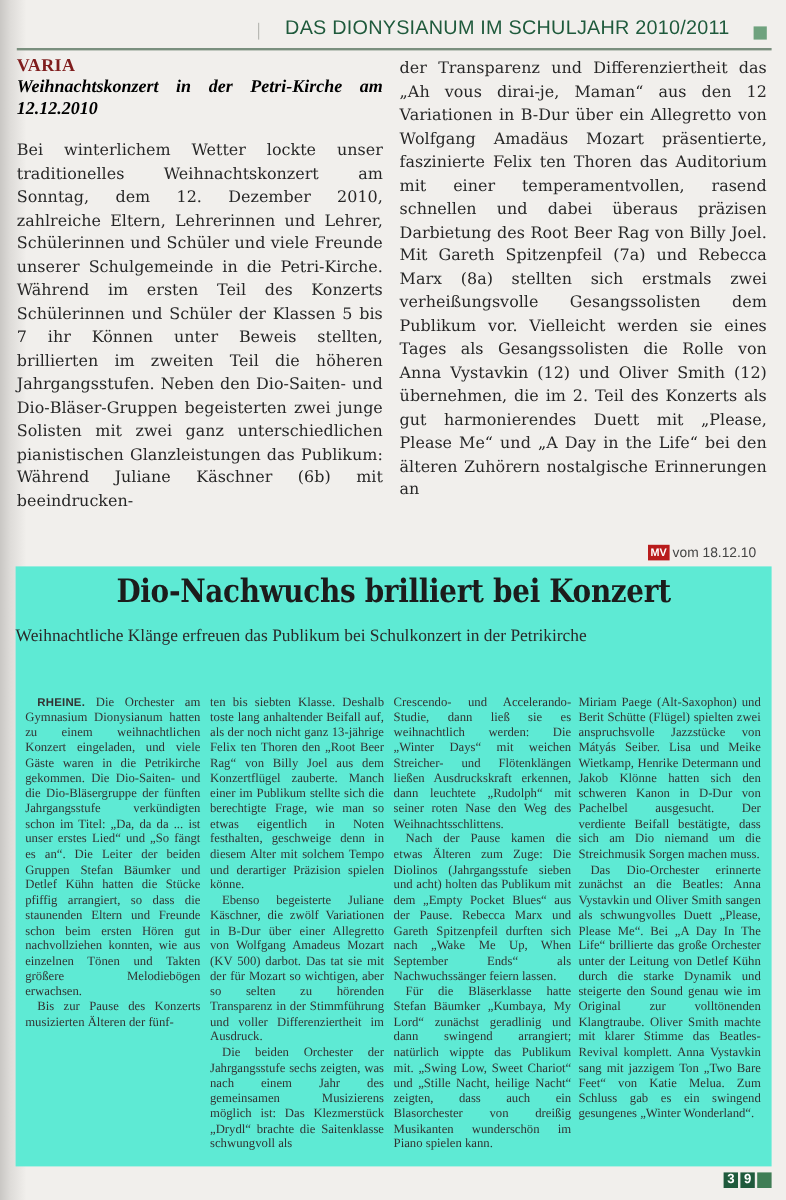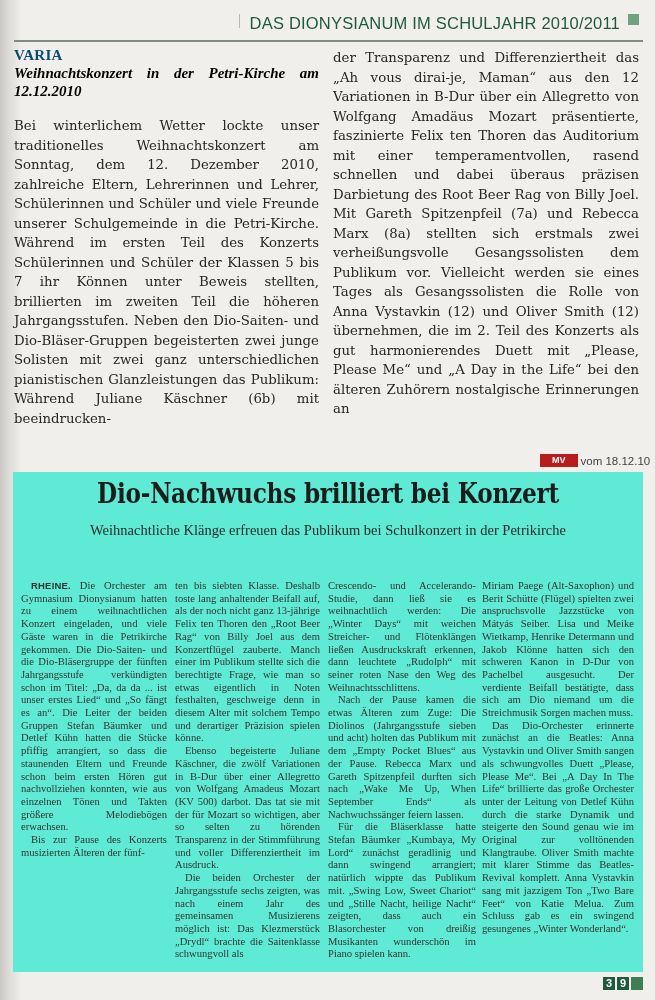--- a/index.html
+++ b/index.html
@@ -11,21 +11,21 @@
     color: #2a2a2a;
   }
   .gutter-shadow {
     position: absolute; left: 0; top: 0; width: 22px; height: 1000px;
     background: linear-gradient(to right, #c9c7c4 0%, #dedcd9 40%, rgba(241,239,236,0) 100%);
     pointer-events: none;
   }
   
   .running-header {
     position: absolute; top: 14px; right: 16px;
-    display: flex; align-items: flex-start; gap: 8px;
+    display: flex; align-items: flex-end; gap: 20px;
   }
   .running-header .sep {
     width: 1px; height: 14px; background: #b9b9b4; margin-right: 2px;
   }
   .running-header .title {
     font-family: "Liberation Sans", sans-serif;
     font-size: 16.5px; letter-spacing: 0.2px;
     color: #1f5a3c; font-weight: normal;
   }
   .running-header .square {
@@ -42,55 +42,54 @@
   }
   .col {
     position: absolute; top: 0;
     font-size: 13.3px; line-height: 19.5px;
     text-align: justify; color: #262626;
   }
   .col.left { left: 0; width: 305px; }
   .col.right { left: 319px; width: 306px; top: 2px; }
   .kicker {
     font-family: "Liberation Serif", serif; font-weight: bold;
-    font-size: 15px; line-height: 18px; color: #0c4a6e;
+    font-size: 15px; line-height: 18px; color: #7f1d1d;
     letter-spacing: 0.3px;
   }
   .headline-italic {
     font-family: "Liberation Serif", serif; font-weight: bold; font-style: italic;
     font-size: 15px; line-height: 18px; color: #000000; margin-bottom: 16px;
   }
   .col p { margin: 0; }
 
   .source-tag {
     position: absolute; top: 454px; left: 540px;
     display: flex; align-items: center; gap: 3px;
     font-family: "Liberation Sans", sans-serif; font-size: 11.5px; color: #444;
   }
   .source-logo {
     background: #b91c1c; color: #fff; font-weight: bold;
-    font-size: 9px; padding: 1px 12px; line-height: 11px;
+    font-size: 9px; padding: 1px 2px; line-height: 11px;
     font-family: "Liberation Sans", sans-serif;
   }
 
   
   .clipping {
     position: absolute; left: 13px; top: 472px; width: 630px; height: 500px;
     background: #5eead4;
   }
   .clip-headline {
     position: absolute; top: 6px; left: 0; width: 100%;
     text-align: center;
     font-family: "DejaVu Serif", serif; font-weight: bold;
     font-size: 27px; color: #1c1c1c; letter-spacing: -0.3px;
     transform: scaleX(0.86);
   }
   .clip-subhead {
     position: absolute; top: 50px; left: 0; width: 100%;
-    text-align: center;
     font-family: "Liberation Serif", serif; font-size: 14.5px; color: #2a2a2a;
   }
   .clip-col {
     position: absolute; top: 72px;
     font-family: "Liberation Serif", serif;
     font-size: 10.6px; line-height: 12.7px; color: #333;
     text-align: justify;
   }
   .clip-col p { margin: 0; text-indent: 10px; }
   .clip-col p.first { text-indent: 10px; margin-top: 36px; }

